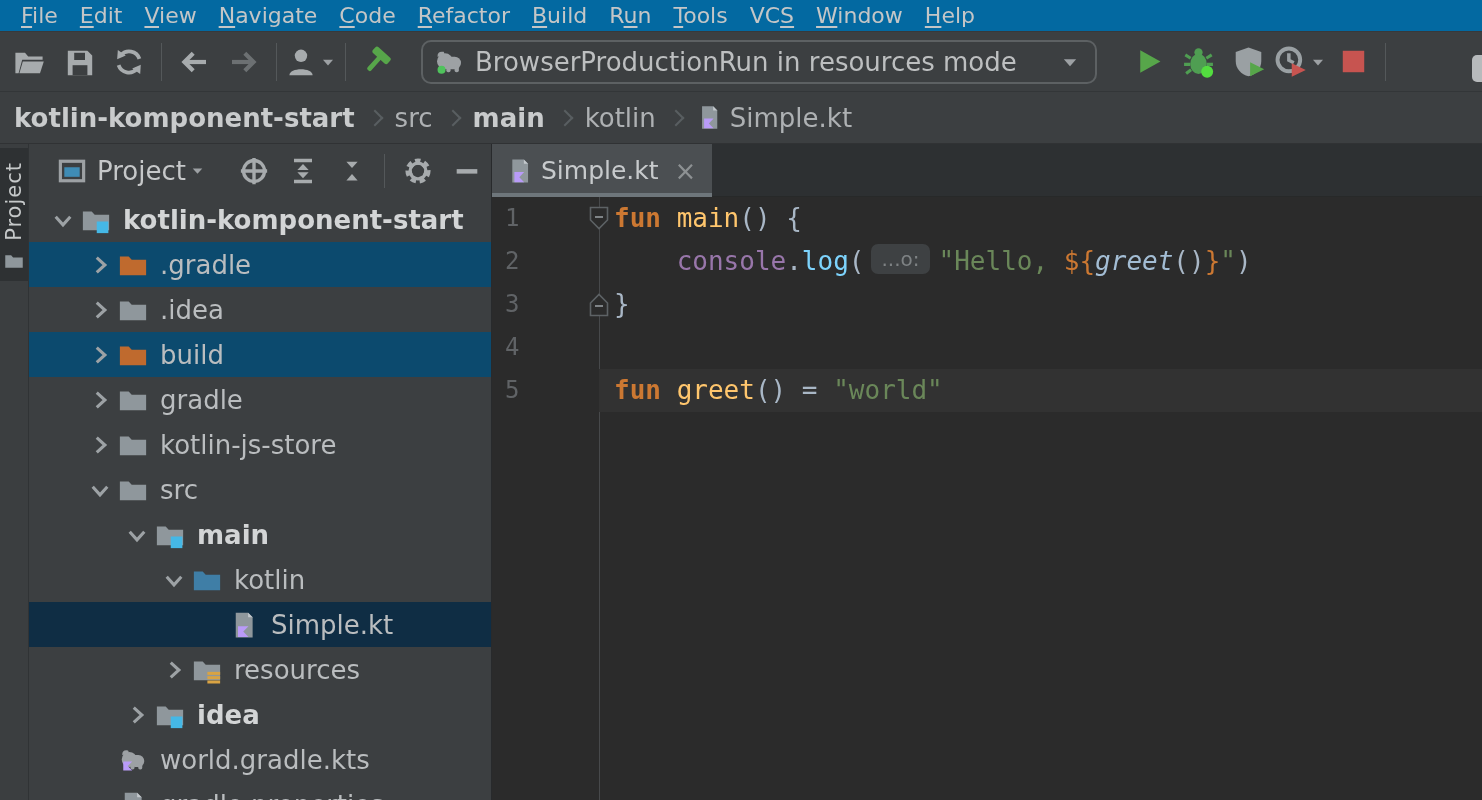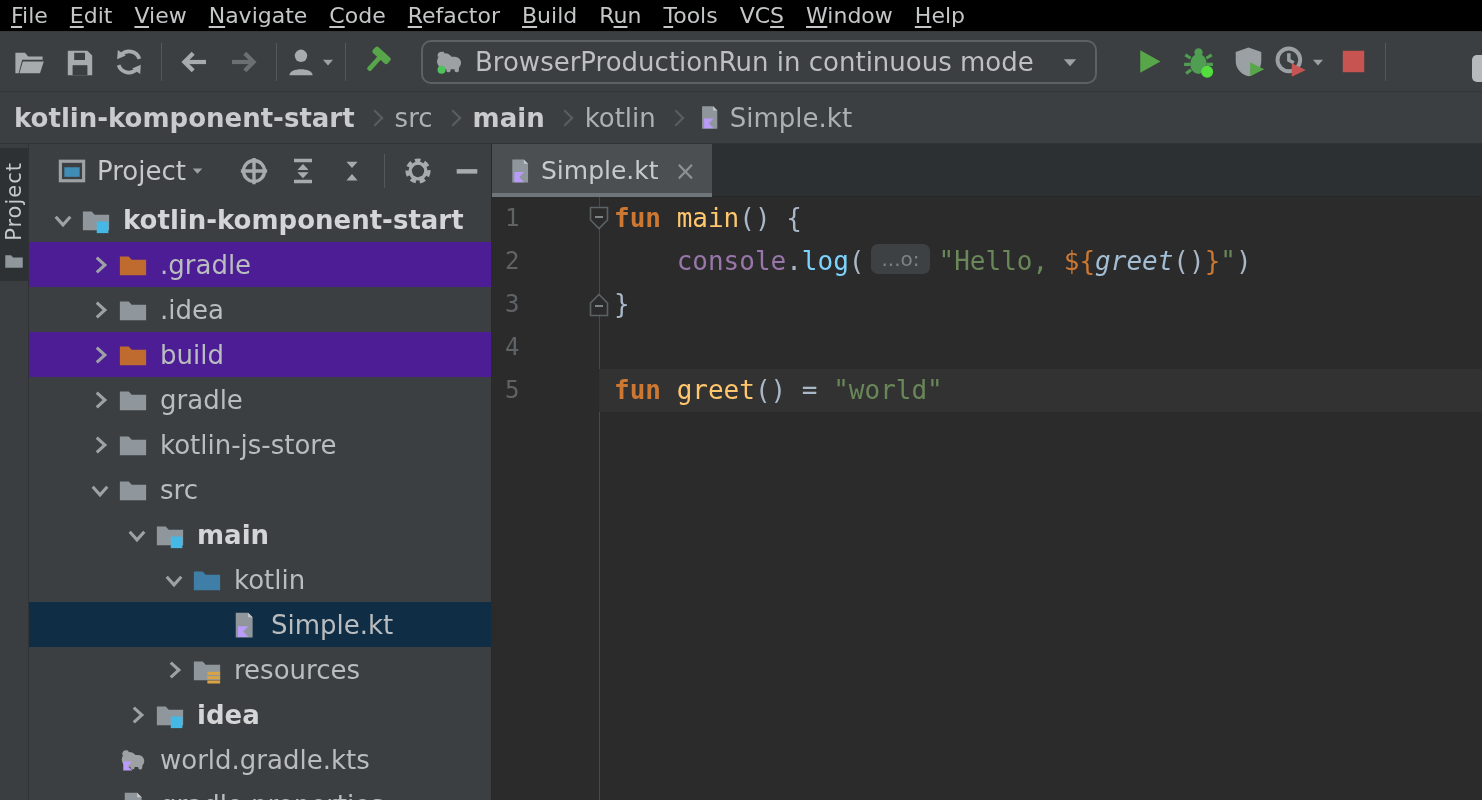--- a/index.html
+++ b/index.html
@@ -1,20 +1,20 @@
 <!DOCTYPE html>
 <html><head>
 <meta charset="utf-8">
 <style>
   html,body{margin:0;padding:0;overflow:hidden;}
   body{width:1482px;height:800px;background:#3c3f41;font-family:"DejaVu Sans","Liberation Sans",sans-serif;-webkit-font-smoothing:antialiased;}
   .app{width:1482px;height:800px;display:flex;flex-direction:column;}
 
   
-  .menubar{height:31px;display:flex;align-items:center;background:#000000;flex:none;}
+  .menubar{height:31px;display:flex;align-items:center;padding-left:10px;background:#0369a1;flex:none;}
   .menu-item{color:#c4c6c7;font-size:22px;padding:0 11px;line-height:31px;white-space:nowrap;}
   .menu-item u{text-underline-offset:3px;}
 
   
   .toolbar{height:59px;display:flex;align-items:center;padding-left:4px;background:#3c3f41;border-top:1px solid #37393b;flex:none;position:relative;overflow:hidden;}
   .tb-group{display:flex;align-items:center;height:100%;}
   .tbtn{height:46px;min-width:48px;display:flex;align-items:center;justify-content:center;margin:0 1px;}
   .tsep{width:1px;height:38px;background:#54585a;margin:0 7px;flex:none;}
   .run-combo{height:44px;width:676px;border:2px solid #5d6163;border-radius:10px;display:flex;align-items:center;padding:0 14px 0 10px;margin-left:18px;box-sizing:border-box;flex:none;}
   .run-combo-label{color:#bdbfc0;font-size:26px;margin:0 12px 0 10px;flex:1;white-space:nowrap;overflow:hidden;}
@@ -38,21 +38,21 @@
   .panel{width:462px;flex:none;display:flex;flex-direction:column;background:#3c3f41;min-height:0;}
   .panel-header{height:53px;flex:none;display:flex;align-items:center;padding-left:28px;}
   .ph-title{color:#c6c8c9;font-size:26px;margin-left:10px;}
   .dd{margin-left:3px;display:flex;align-items:center;}
   .ph-btn{width:52px;height:46px;display:flex;align-items:center;justify-content:center;}
   .ph-btn.first{margin-left:24px;}
   .ph-sep{width:1px;height:34px;background:#54585a;margin:0 8px;}
   .tree{flex:1;overflow:hidden;}
   .tree-row{height:45px;display:flex;align-items:center;font-size:26px;color:#babdbf;white-space:nowrap;}
   .tree-row.bold{font-weight:bold;color:#d3d5d6;}
-  .tree-row.ex{background:#4c1d95;}
+  .tree-row.ex{background:#0c4a6e;}
   .tree-row.sel{background:#0f2d44;}
   .t-chev{width:37px;height:45px;display:flex;align-items:center;justify-content:center;flex:none;}
   .t-icon{width:36px;height:45px;display:flex;align-items:center;flex:none;margin-right:6px;}
 
   .editor{flex:1;display:flex;flex-direction:column;min-width:0;border-left:1px solid #282a2c;min-height:0;}
   .tabstrip{height:53px;flex:none;background:#2d3032;display:flex;box-shadow:inset 0 -1px 0 #272929;}
   .tab{background:#4b4f52;display:flex;align-items:center;padding:0 16px 0 14px;position:relative;}
   .tab::after{content:'';position:absolute;left:0;right:0;bottom:0;height:4px;background:#6e767b;}
   .tab-ic{display:flex;align-items:center;}
   .tab-label{color:#c7cacc;font-size:25px;margin:0 6px 0 7px;}
@@ -181,21 +181,21 @@
             <g fill="#9da1a4">
               <circle cx="9" cy="11.5" r="6"></circle>
               <rect x="9" y="8" width="12" height="9.5" rx="4.7"></rect>
               <rect x="10" y="15" width="3.2" height="4.6" rx="1.4"></rect>
               <rect x="16.2" y="15" width="3.2" height="4.6" rx="1.4"></rect>
               <path d="M3.4 8 Q3.2 3.6 8 4.4 Q9.4 6.2 7 7.6 Z"></path>
             </g>
             <circle cx="6.4" cy="17.8" r="3" fill="#4fc25c"></circle>
           </svg>
         </span>
-      <span class="run-combo-label">BrowserProductionRun in continuous mode</span>
+      <span class="run-combo-label">BrowserProductionRun in resources mode</span>
       <span class="dd" id="combo-dd">
           <svg width="22" height="22" viewBox="0 0 16 16" style="display:block">
             <polygon points="3.5,6 12.5,6 8,11" fill="#9da1a4"></polygon>
           </svg>
         </span>
     </div>
     <div class="tb-group tb-right" id="tb-right">
         <div class="tbtn">
           <span>
             <svg width="33" height="33" viewBox="0 0 16 16" style="display:block">

